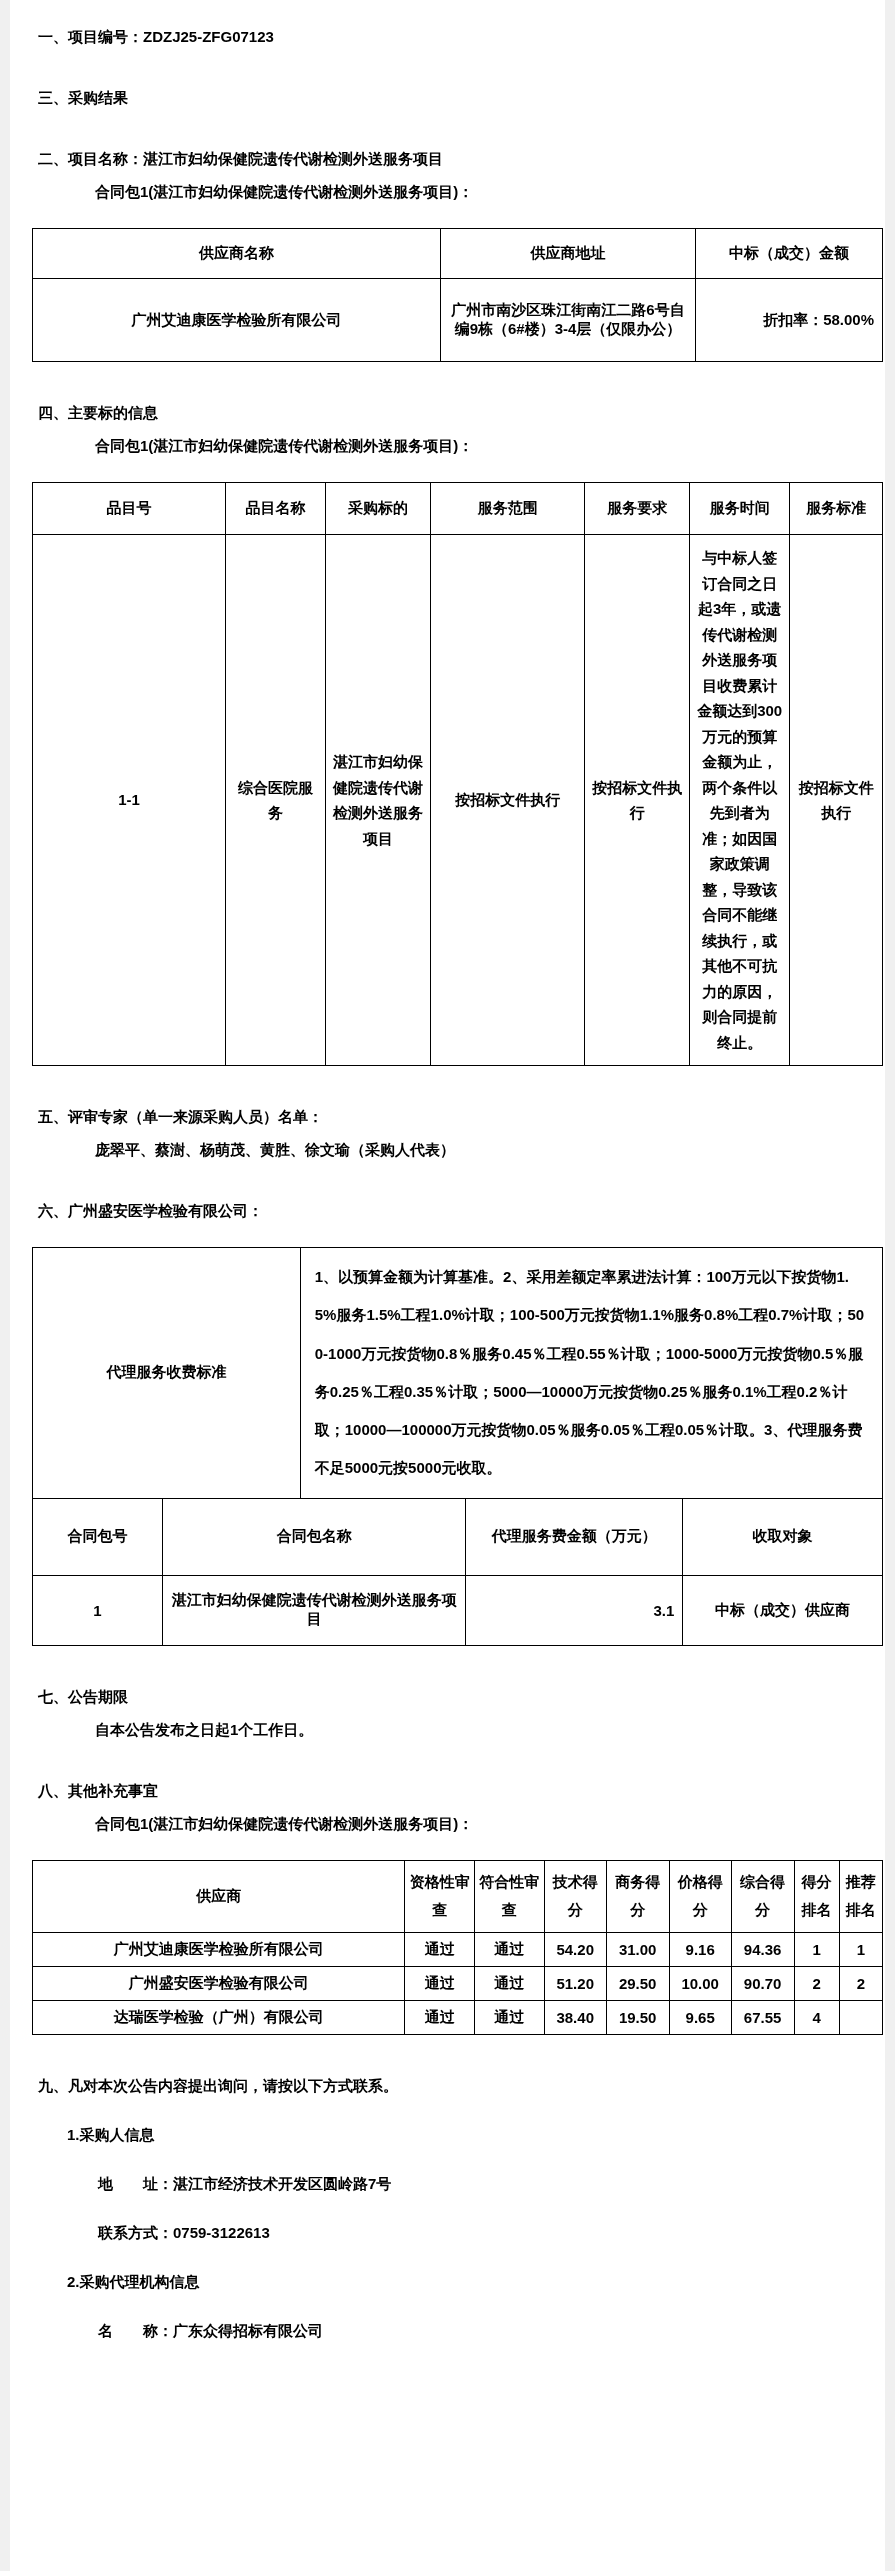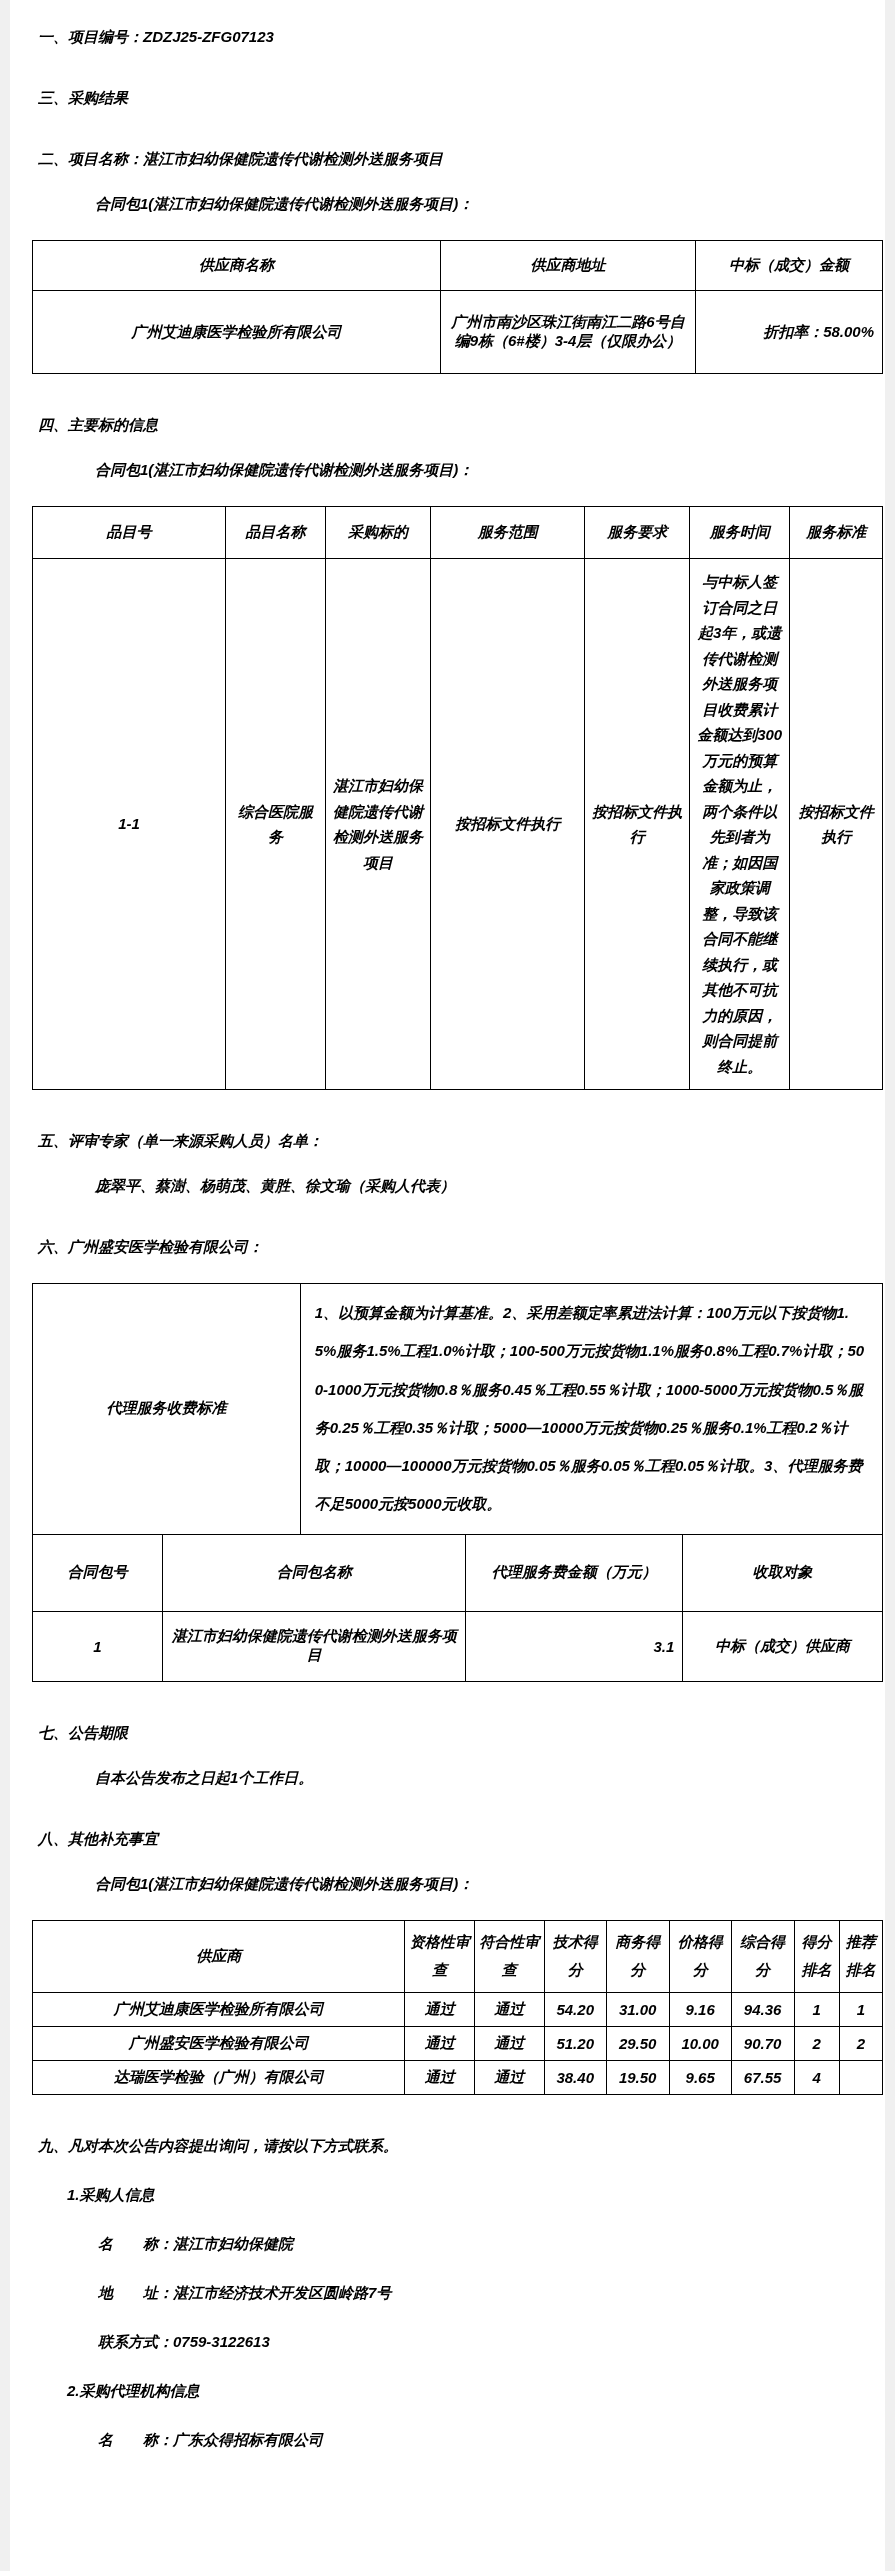--- a/index.html
+++ b/index.html
@@ -4,25 +4,25 @@
 <style>
   * { margin:0; padding:0; box-sizing:border-box; }
   html,body { background:#f0f0f0; }
   body {
     font-family:"Liberation Sans","DejaVu Sans",sans-serif;
     width:895px; margin:0 auto;
   }
   .page {
     width:875px; min-height:2571px; margin:0 10px; background:#ffffff;
     padding:14px 12px 0 12px; color:#000;
-    font-weight:bold; font-size:15px;font-style:italic;
+    font-weight:bold; font-size:15px;
   }
   .sec-heading { padding-left:16px; margin-top:42px; font-size:15px; font-weight:bold; }
   .sec-heading.first { margin-top:14px; }
-  .package-line { padding-left:73px; margin-top:26px; font-weight:bold; }
+  .package-line { padding-left:73px; margin-top:14px; font-weight:bold; }
   .sub-line { padding-left:73px; margin-top:26px; font-weight:bold; }
   table {
     width:851px; margin:26px 0 0 10px; border-collapse:collapse; table-layout:fixed;
     font-size:15px; font-weight:bold;
   }
   th,td { border:1px solid #000; text-align:center; vertical-align:middle; padding:6px 8px; word-break:break-all; }
   th { font-weight:bold; }
   
   .t1 th { height:50px;margin-left:12px; }
   .t1 td { height:83px; }
@@ -189,21 +189,20 @@
       <td>4</td>
       <td></td>
     </tr>
   </tbody>
     </table>
 
   <div class="sec-heading">九、凡对本次公告内容提出询问，请按以下方式联系。</div>
 
   <div class="contact-block">
     <div class="contact-title">1.采购人信息</div>
-    <div class="contact-line">名　　称：湛江市妇幼保健院</div>
     <div class="contact-line">地　　址：湛江市经济技术开发区圆岭路7号</div>
     <div class="contact-line">联系方式：0759-3122613</div>
   </div>
 
   <div class="contact-block">
     <div class="contact-title">2.采购代理机构信息</div>
     <div class="contact-line">名　　称：广东众得招标有限公司</div>
 
   </div>
 

